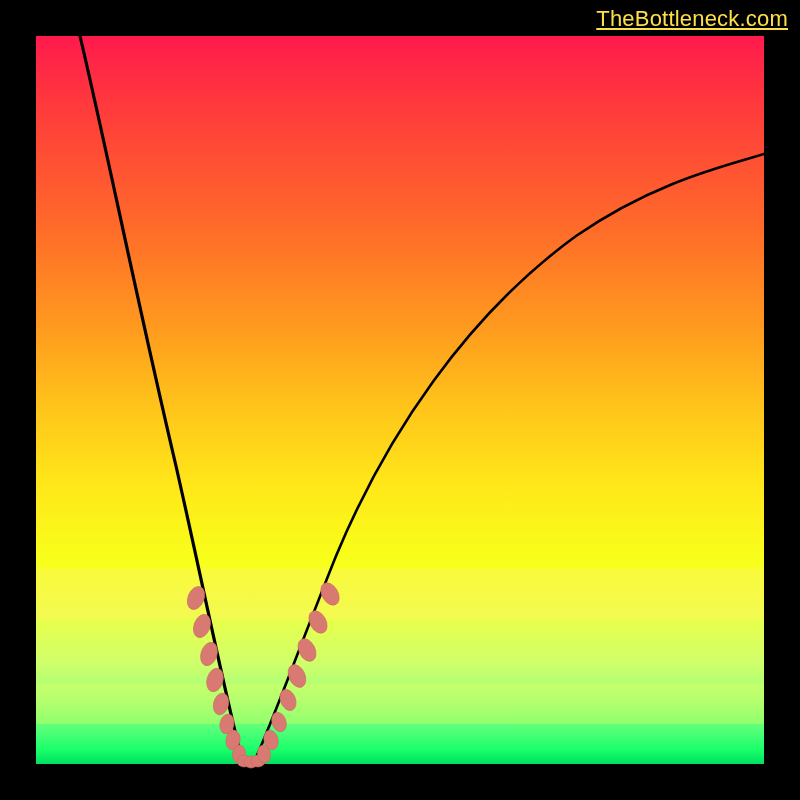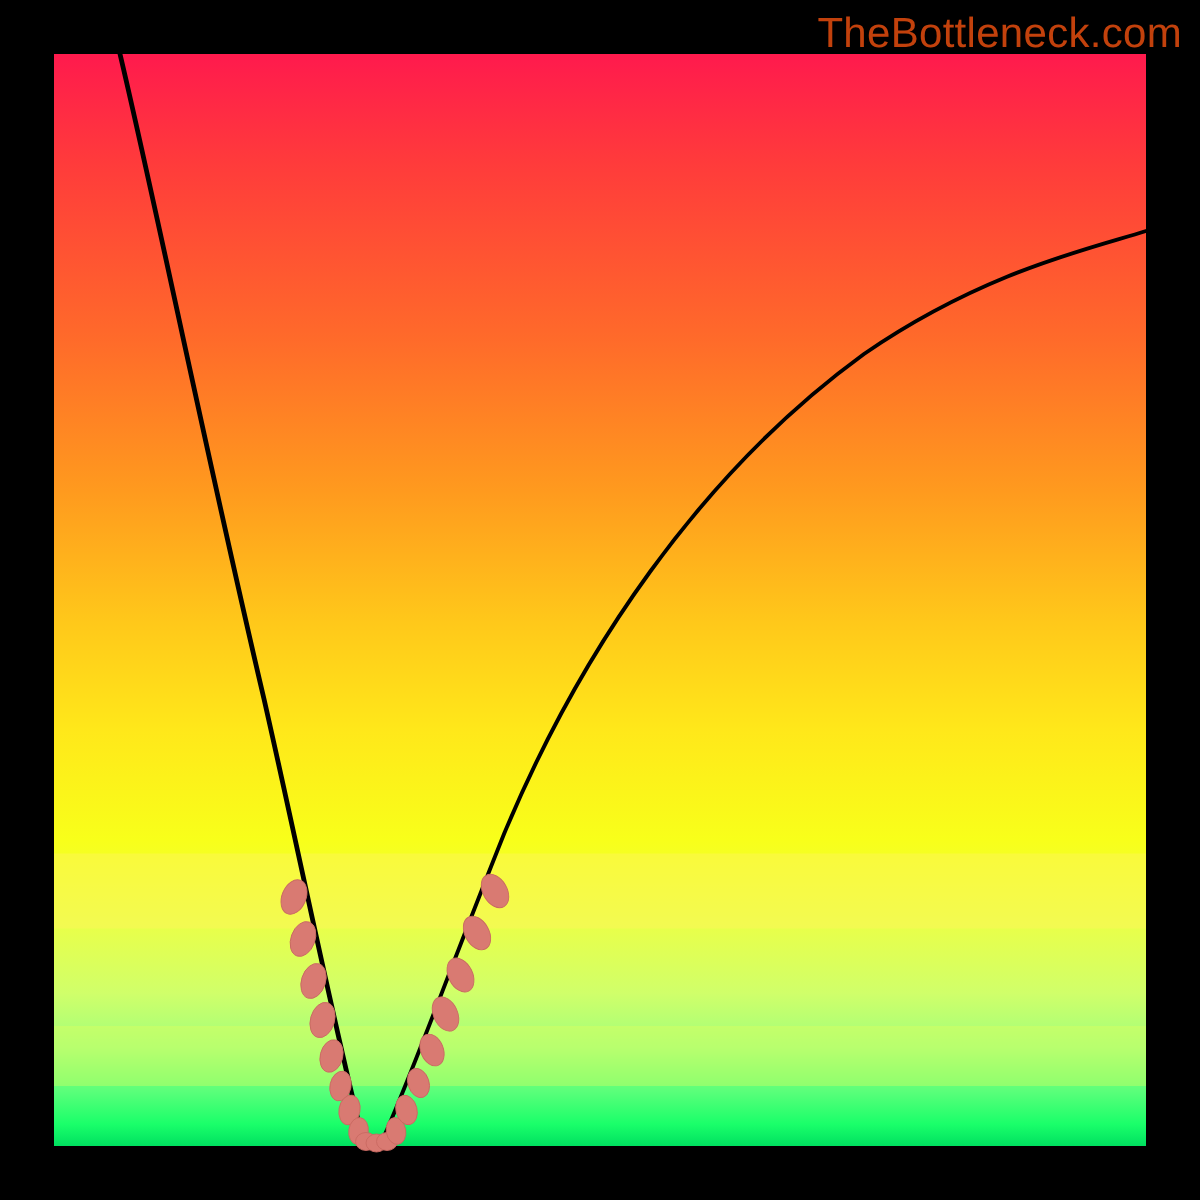--- a/index.html
+++ b/index.html
@@ -44,24 +44,25 @@
   }
   .solid-band {
     position: absolute;
     left: 0;
     right: 0;
   }
   .watermark {
     position: absolute;
     top: 6px;
     right: 12px;
-    color: #c2410c;
-    font-size: 28px;
+    color: #fde047;
+    font-size: 22px;
     letter-spacing: 0.2px;
     user-select: none;
+    text-decoration: underline;
   }
   svg.curve {
     position: absolute;
     left: 0;
     top: 0;
     width: 728px;
     height: 728px;
     overflow: visible;
   }
   .marker {

